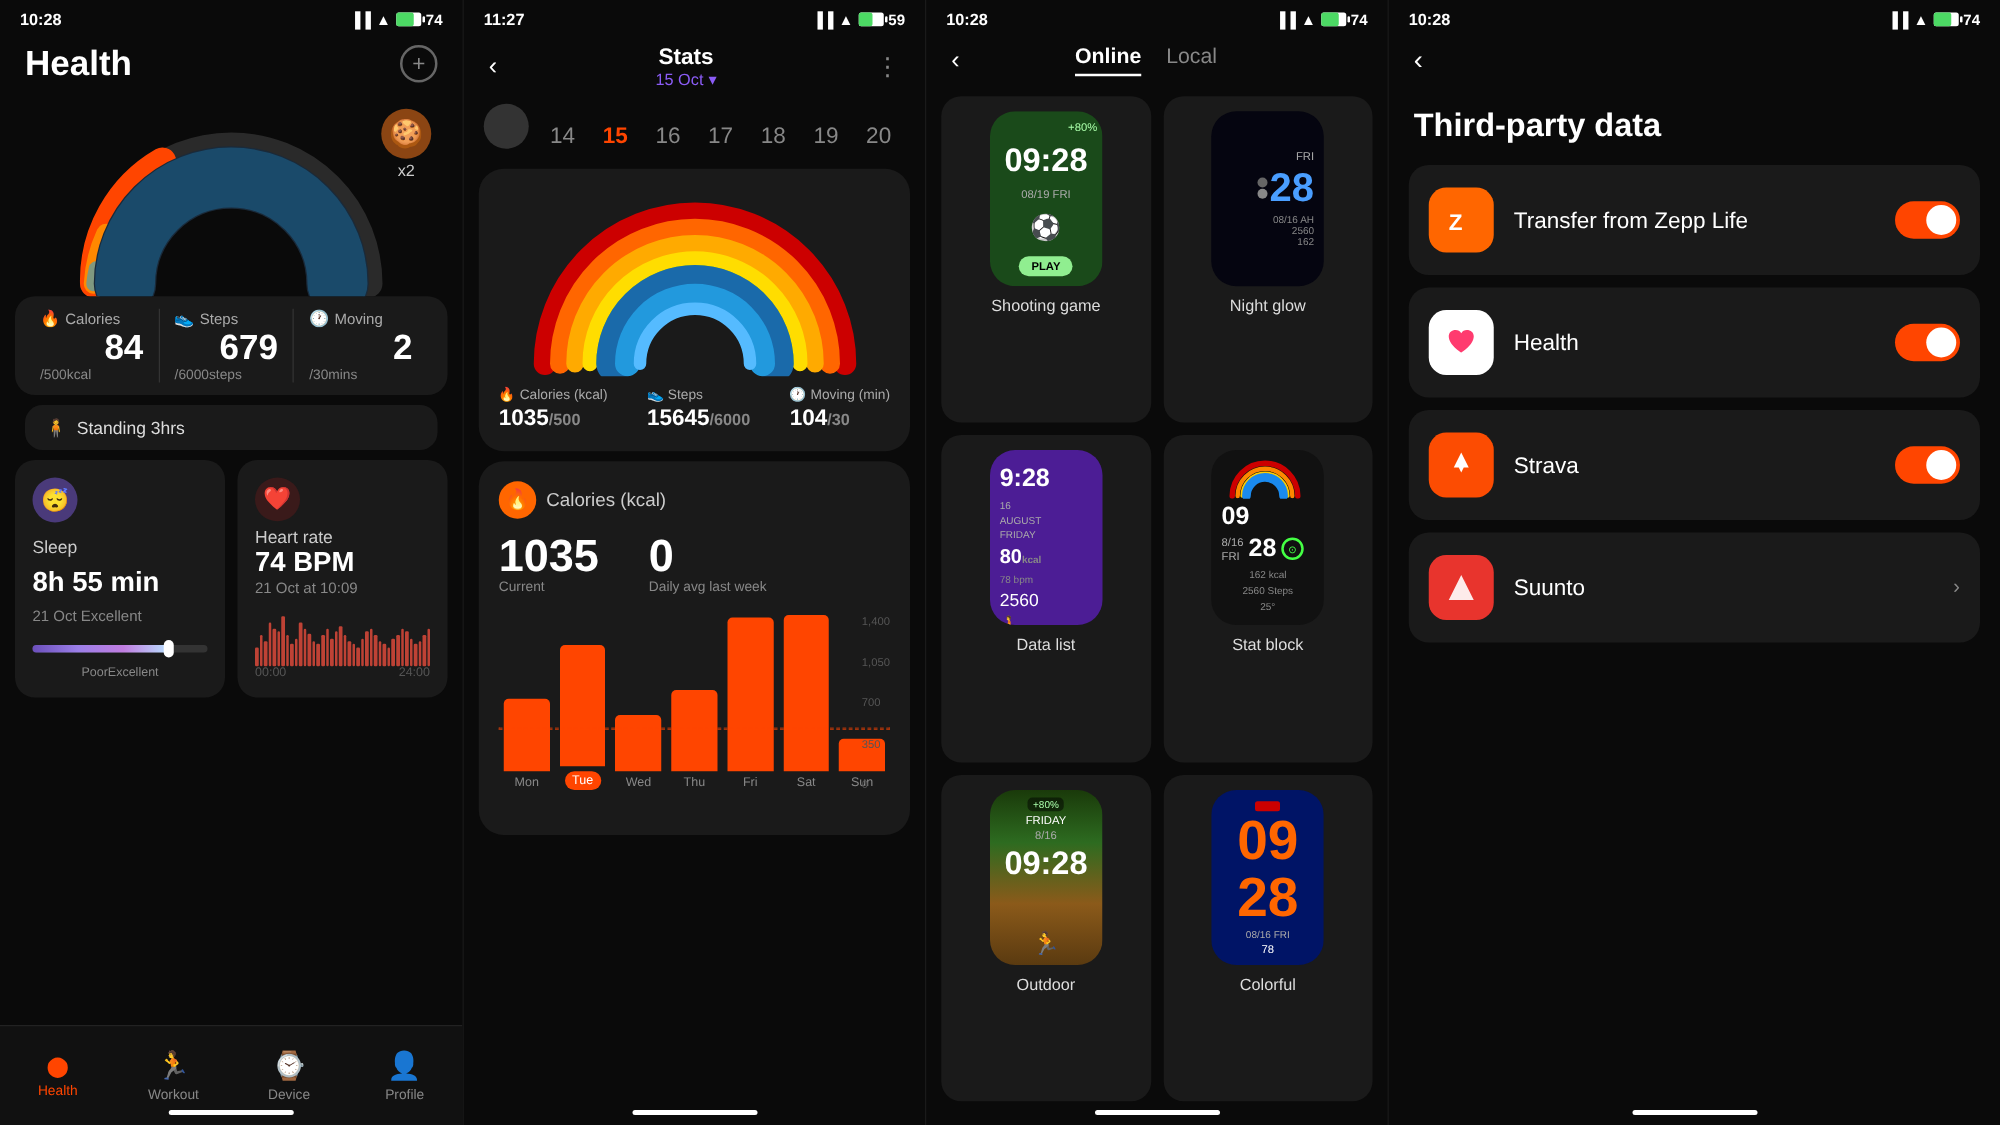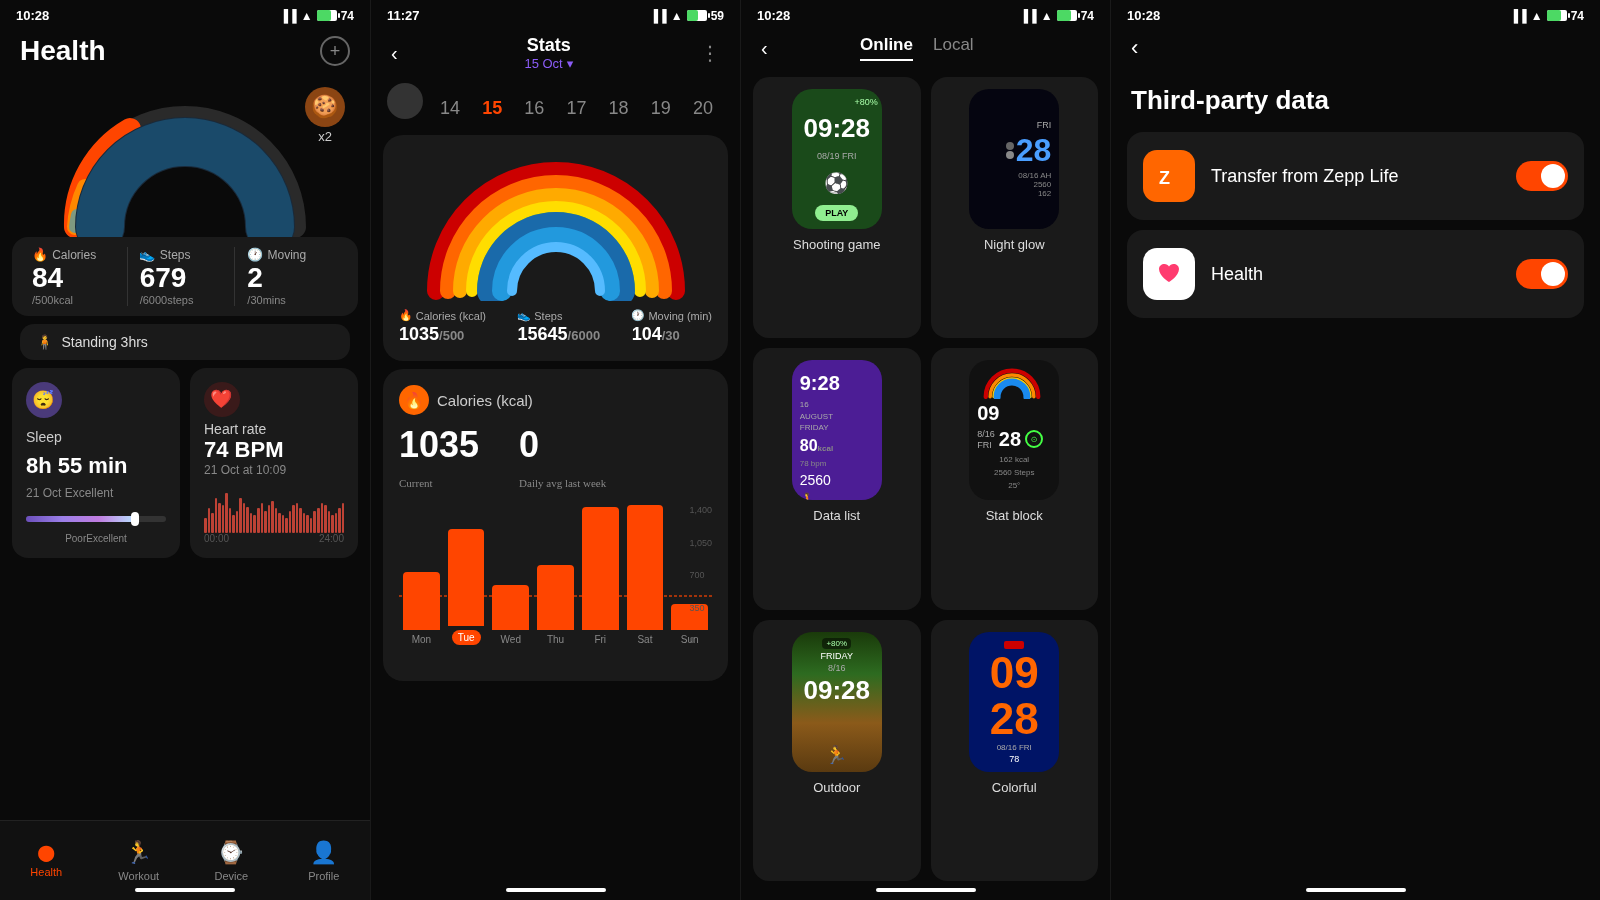--- a/index.html
+++ b/index.html
@@ -154,20 +154,21 @@
       color: #aaa;
       display: flex;
       align-items: center;
       gap: 4px;
     }
     .stat-label-icon { font-size: 13px; }
     .stat-value {
       font-size: 28px;
       font-weight: 600;
       line-height: 1;
+      text-align: right;
     }
     .stat-goal {
       font-size: 11px;
       color: #888;
     }
 
     .standing-row {
       display: flex;
       align-items: center;
       gap: 8px;
@@ -384,21 +385,21 @@
     }
     .calories-title { font-size: 15px; color: #ccc; }
 
     .calories-values {
       display: flex;
       gap: 40px;
       margin-bottom: 16px;
     }
     .cal-val-item { display: flex; flex-direction: column; }
     .cal-val { font-size: 36px; font-weight: 700; line-height: 1; }
-    .cal-sub { font-size: 11px; color: #888; margin-top: 14px; font-family: Liberation Serif, serif; }
+    .cal-sub { font-size: 11px; color: #888; margin-top: 1px; }
 
     
     .bar-chart-container {
       position: relative;
       height: 160px;
     }
     .bar-chart {
       display: flex;
       align-items: flex-end;
       height: 140px;
@@ -1139,17 +1140,35 @@
     <div class="tp-item">
       <div class="tp-app-icon" style="background:#fff;">
         <svg width="28" height="28" viewBox="0 0 28 28">
           <path d="M14 22 C14 22 4 16 4 9 C4 6 6.5 4 9.5 4 C11.5 4 13 5 14 6.5 C15 5 16.5 4 18.5 4 C21.5 4 24 6 24 9 C24 16 14 22 14 22Z" fill="#ff3b6f"></path>
         </svg>
       </div>
       <span class="tp-app-name">Health</span>
       <div class="tp-toggle"></div>
     </div>
 
-
+    <div class="tp-item">
+      <div class="tp-app-icon" style="background:#fc4c02;">
+        <svg width="28" height="28" viewBox="0 0 28 28">
+          <polygon points="14,4 20,16 16,16 14,20 12,16 8,16" fill="white"></polygon>
+        </svg>
+      </div>
+      <span class="tp-app-name">Strava</span>
+      <div class="tp-toggle"></div>
+    </div>
+
+    <div class="tp-item">
+      <div class="tp-app-icon" style="background:#e8342d;">
+        <svg width="28" height="28" viewBox="0 0 28 28">
+          <polygon points="14,4 24,24 4,24" fill="white" opacity="0.9"></polygon>
+        </svg>
+      </div>
+      <span class="tp-app-name">Suunto</span>
+      <span class="tp-chevron">›</span>
+    </div>
   </div>
 
   <div class="bottom-line" style="position:absolute;bottom:8px;left:50%;transform:translateX(-50%);"></div>
 </div>
 
 </body></html>

